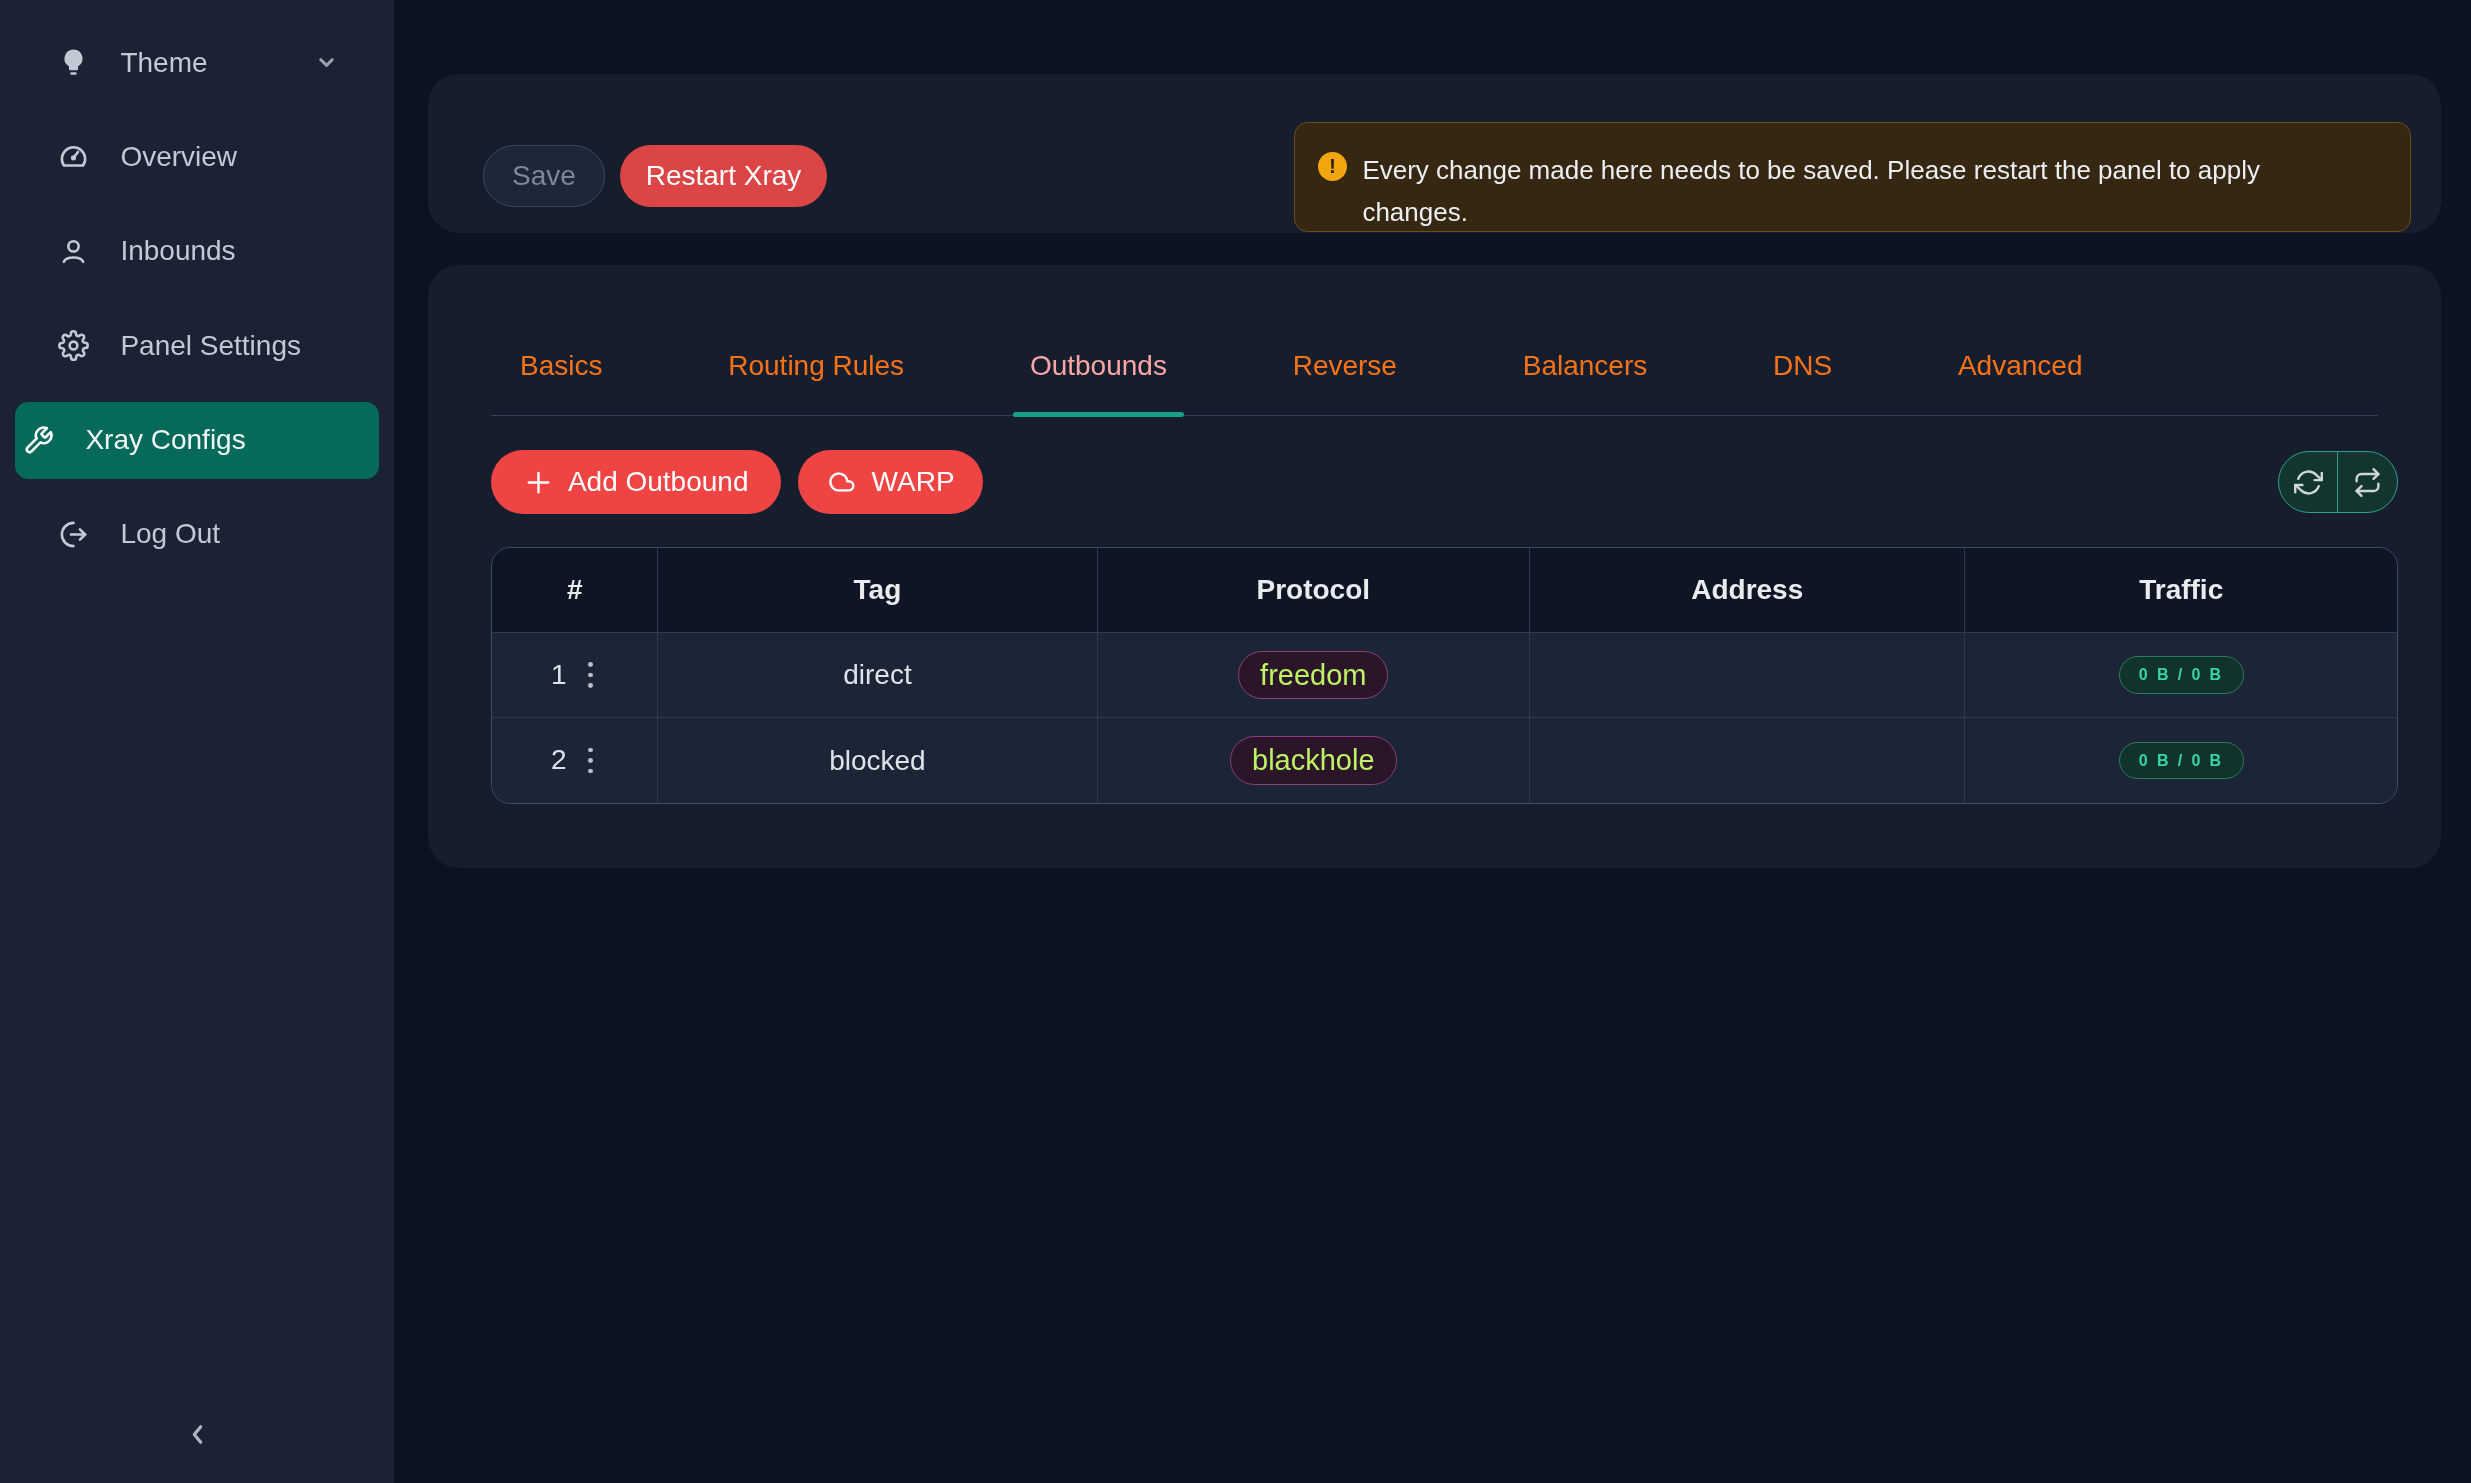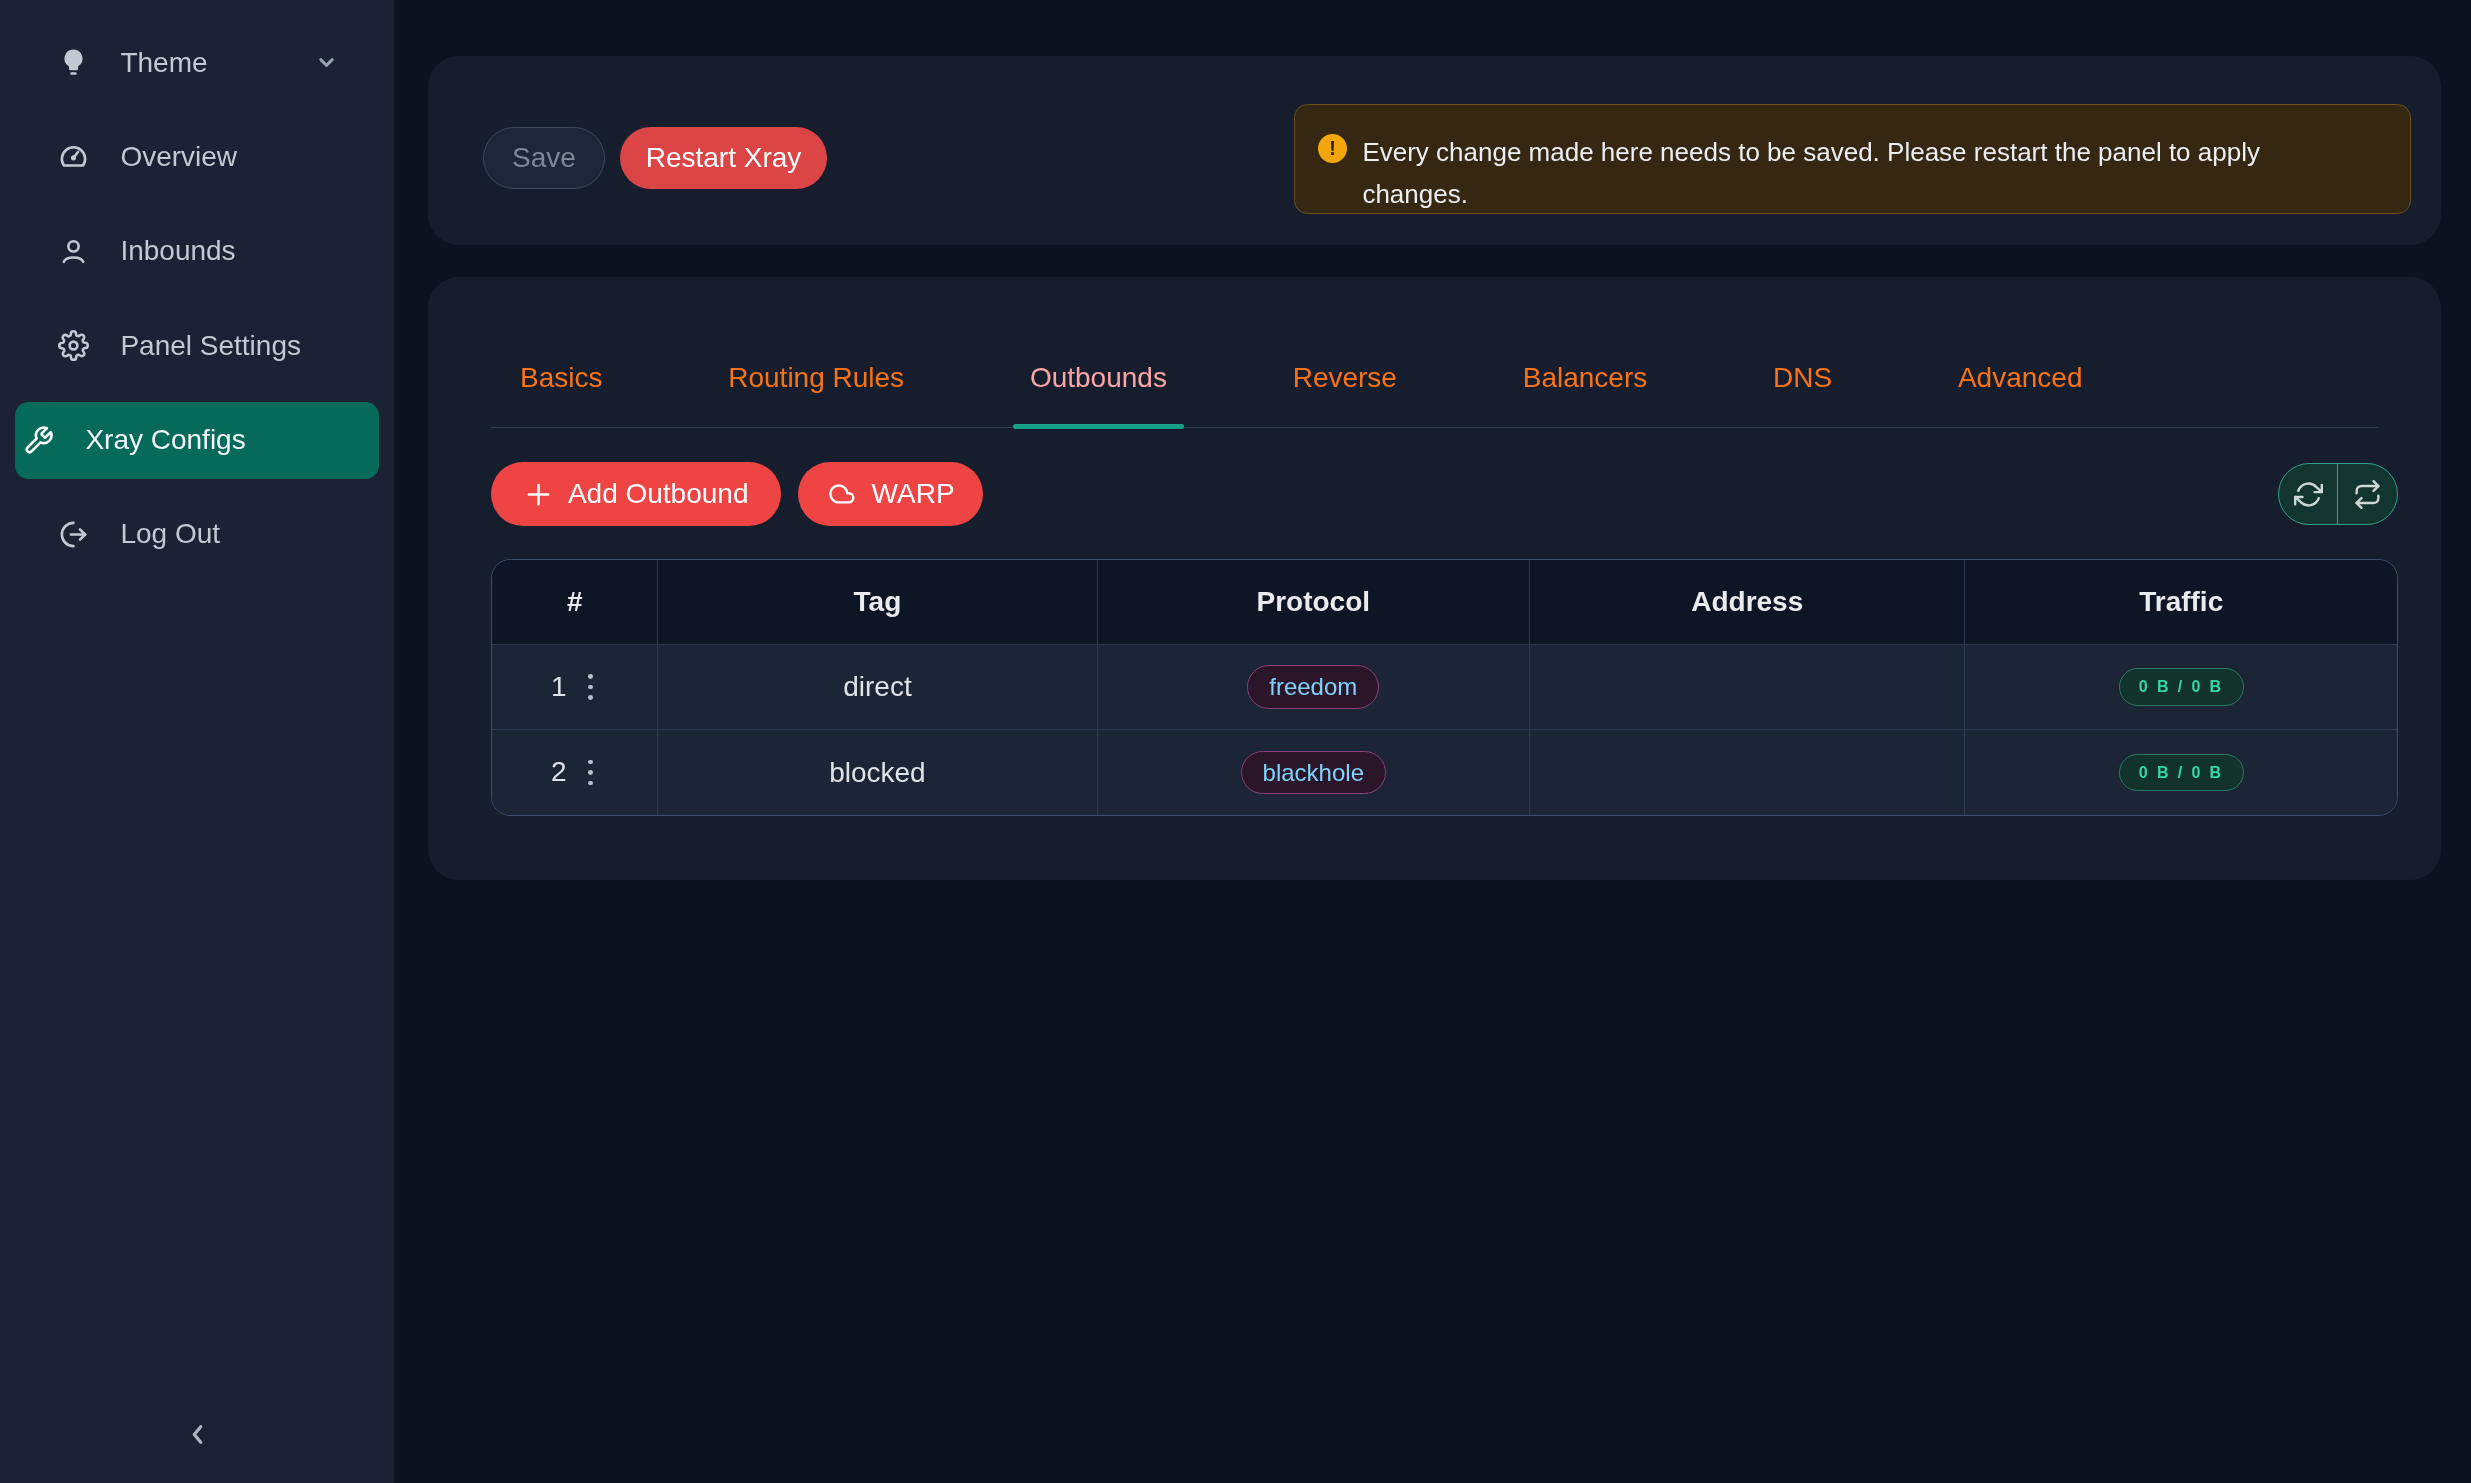--- a/index.html
+++ b/index.html
@@ -38,21 +38,21 @@
   }
   .collapse-btn svg { width:31px; height:31px; }
 
   
   .main { position:absolute; left:394px; top:0; right:0; bottom:0; }
   .card {
     background:#161e2e;
     border-radius:31px;
     margin-left:34px; margin-right:31px;
   }
-  .top-card { margin-top:56px; height:189px; position:relative; }
+  .top-card { margin-top:74px; height:159px; position:relative; }
 
   .btn {
     display:inline-flex; align-items:center; justify-content:center;
     border-radius:32px; font-size:28px; cursor:pointer; border:none;
     font-family:"Liberation Sans", sans-serif;
   }
   .save-btn {
     position:absolute; left:55px; top:71px; width:122px; height:62px;
     background:#1e2738; border:1.9px solid #3c4759; color:#7e8795;
     cursor:not-allowed;
@@ -138,22 +138,22 @@
 
   .row-num { display:flex; align-items:center; gap:15.4px; }
   .kebab-icon { display:flex; flex-direction:column; gap:5.8px; cursor:pointer; padding:5.8px; }
   .kebab-icon i { width:4.8px; height:4.8px; border-radius:50%; background:#b9c0ca; }
 
   .badge {
     display:inline-flex; align-items:center; justify-content:center;
     border-radius:965px;
   }
   .badge-protocol {
-    padding:6.8px 21px; font-size:24px;
-    color:#7dd3fc; background:#2b1629; border:1.9px solid #8a4079;
+    padding:6.8px 21px; font-size:29px;
+    color:#bef264; background:#2b1629; border:1.9px solid #8a4079;
   }
   .badge-traffic {
     padding:8.7px 19.3px; font-size:16px; font-weight:bold; letter-spacing:2.4px;
     color:#35d6a1; background:#12332b; border:1.9px solid #2b7a5f;
   }
 </style>
 </head>
 <body>
 
 <div class="sidebar">

